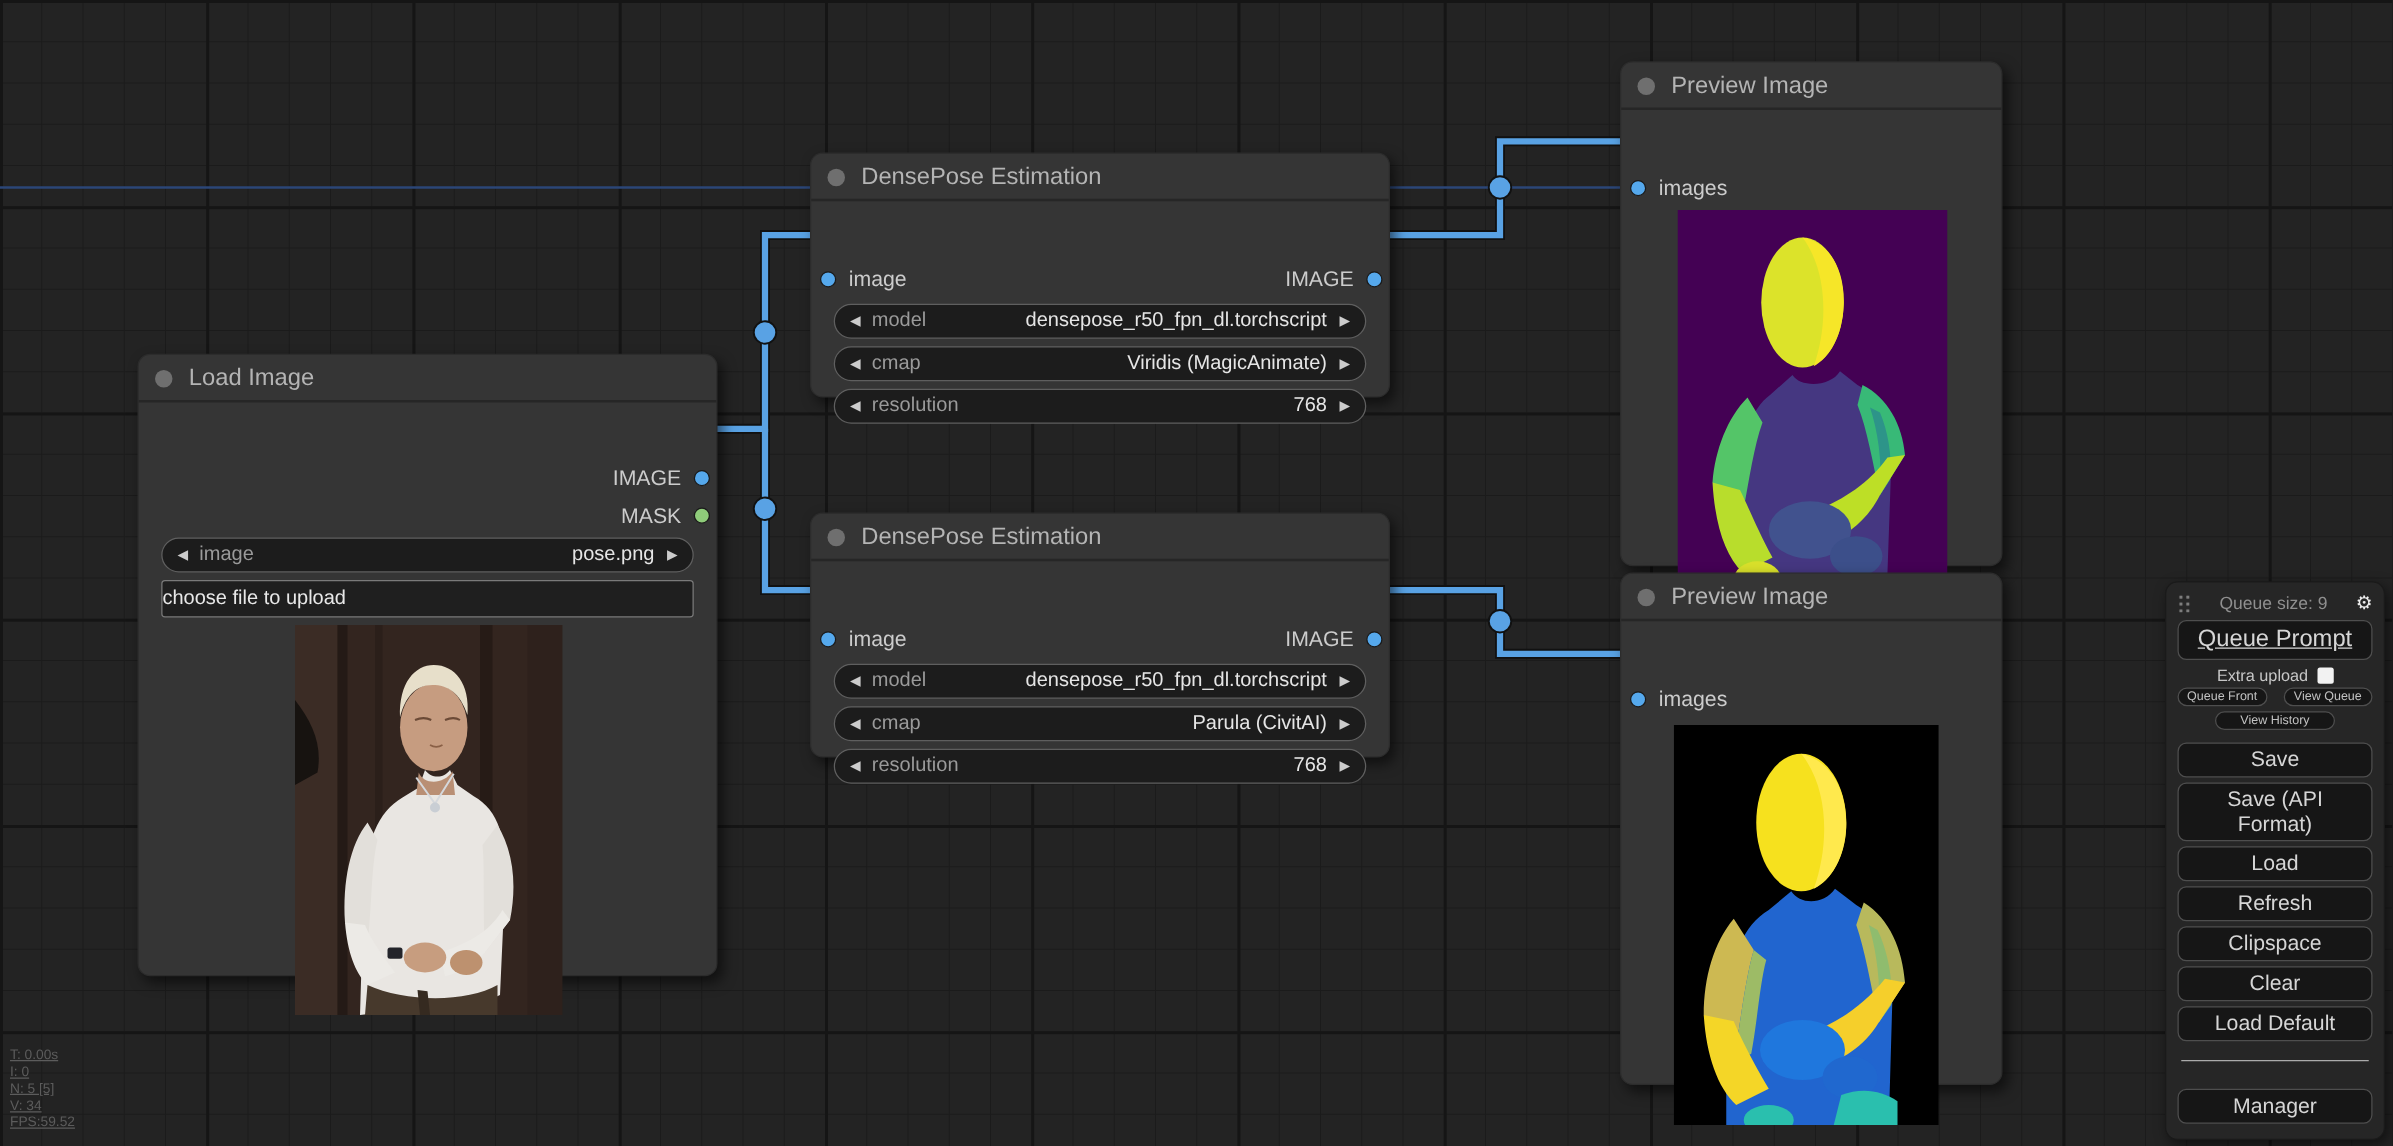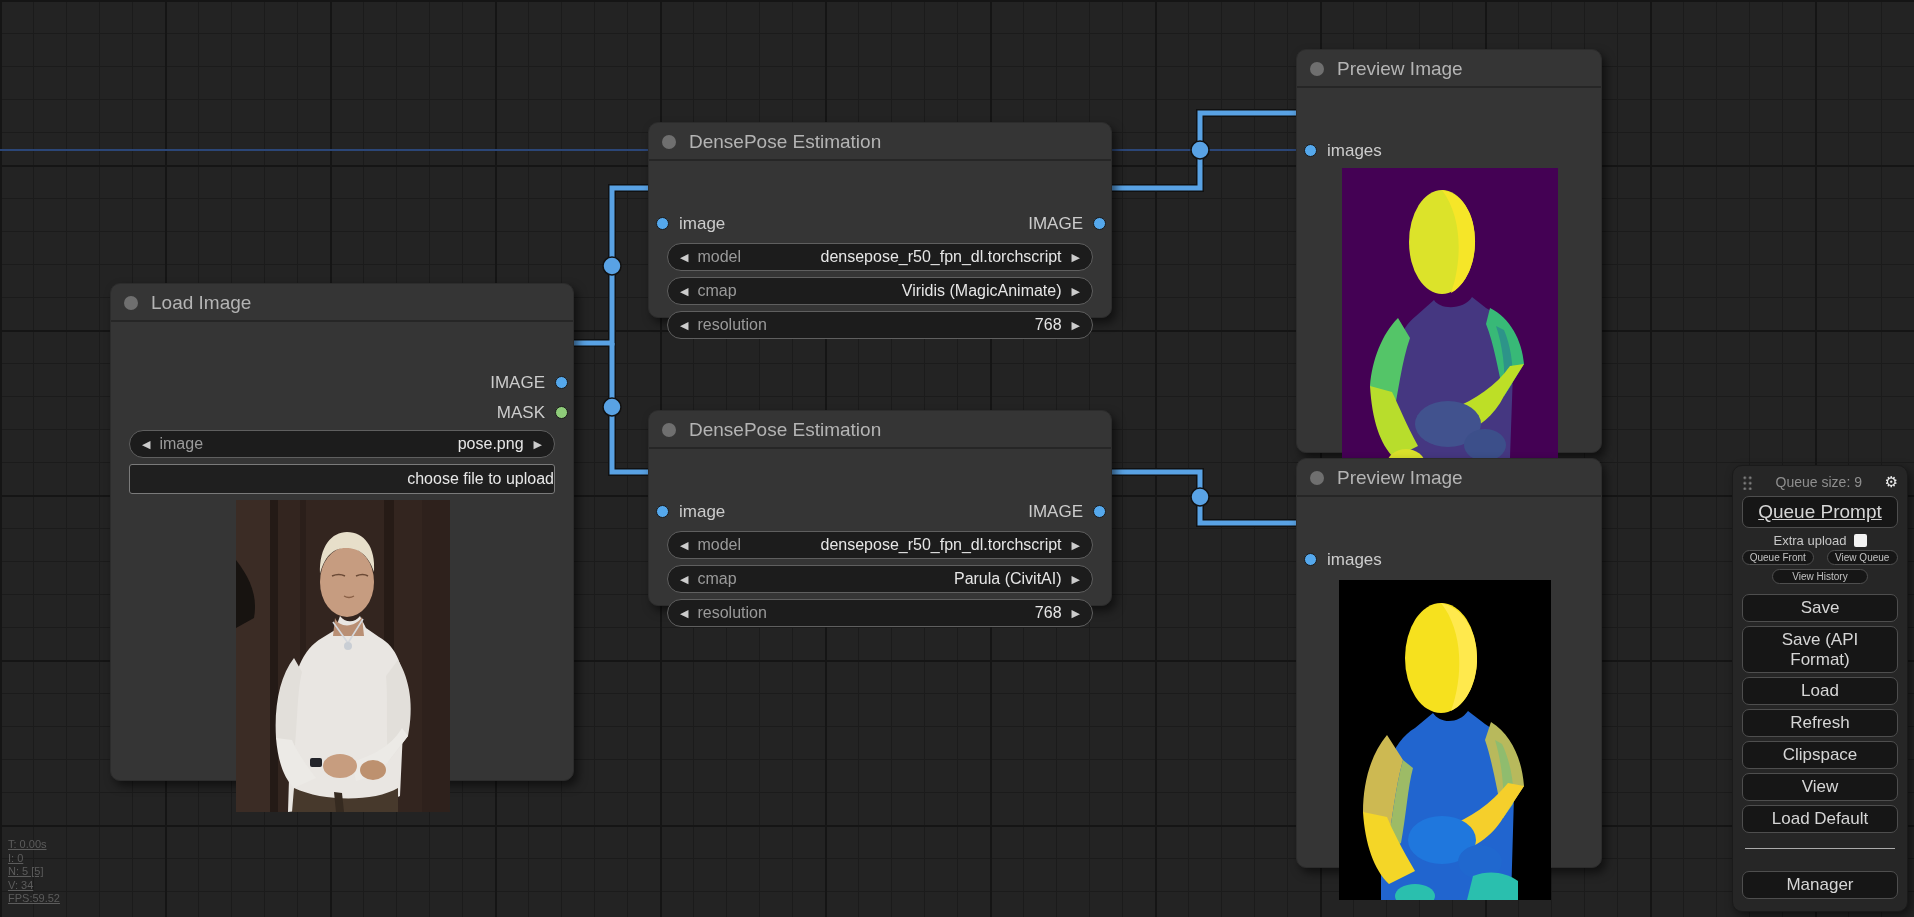--- a/index.html
+++ b/index.html
@@ -43,21 +43,21 @@
     background:#1c1c1c; border:1px solid #5f5f5f; border-radius:14px;
     display:flex; align-items:center; padding:0 12px; color:#cfcfcf;
   }
   .arrow { font-size:11px; color:#cccccc; line-height:1; }
   .wlabel { font-size:16px; color:#9a9a9a; margin-left:9px; white-space:nowrap; }
   .wvalue { font-size:16px; color:#e6e6e6; margin-left:auto; margin-right:10px; white-space:nowrap; }
 
   .upload-btn {
     position:absolute; left:18px; right:18px; height:30px;
     background:#1f1f1f; border:1px solid #7a7a7a; border-radius:3px;
-    color:#e8e8e8; font-size:16px; text-align:right; line-height:28px; cursor:pointer;
+    color:#e8e8e8; font-size:16px; text-align:left; line-height:28px; cursor:pointer;
   }
   .node-img { position:absolute; display:block; }
 
   
   .menu {
     position:absolute; left:1732px; top:465px; width:176px; height:447px;
     background:#262626; border:1px solid #1a1a1a; border-radius:10px;
     box-shadow:3px 4px 10px rgba(0,0,0,.5); z-index:3; padding:6px 9px; color:#cfcfcf;
   }
   .menu-header { display:flex; align-items:center; height:20px; margin-bottom:4px; }
@@ -322,21 +322,21 @@
       <button class="btn small" style="flex:1;">View Queue</button>
     </div>
     <div class="history-wrap">
       <button class="btn small history">View History</button>
     </div>
     <button class="btn">Save</button>
     <button class="btn wrap">Save (API Format)</button>
     <button class="btn">Load</button>
     <button class="btn">Refresh</button>
     <button class="btn">Clipspace</button>
-    <button class="btn">View</button>
+    <button class="btn">Clear</button>
     <button class="btn">Load Default</button>
     <hr>
     <button class="btn">Manager</button>
   </div>
 
   <div class="stats">
     <div>T: 0.00s</div>
     <div>I: 0</div>
     <div>N: 5 [5]</div>
     <div>V: 34</div>

